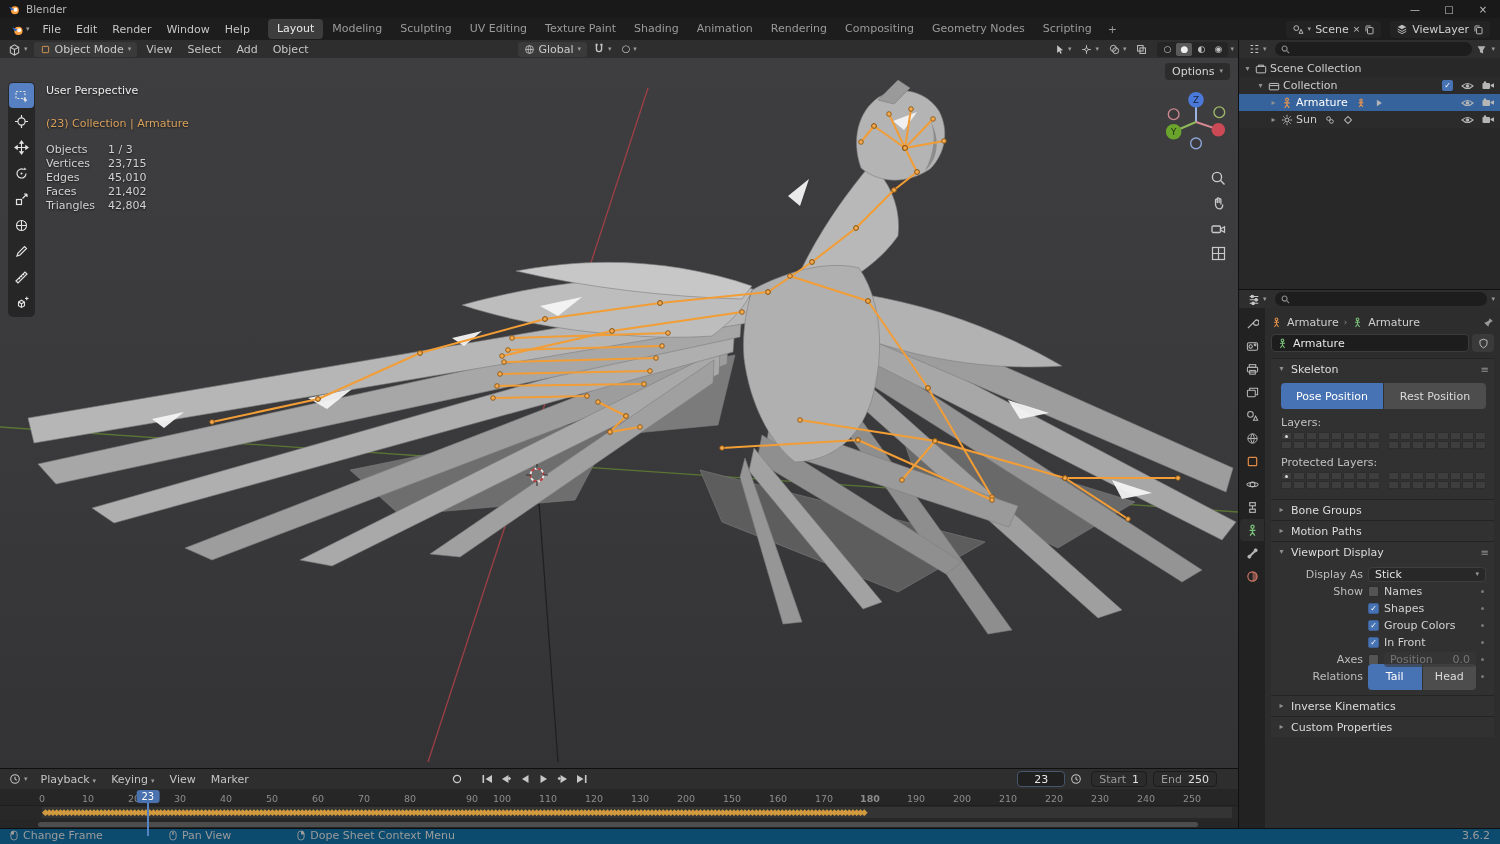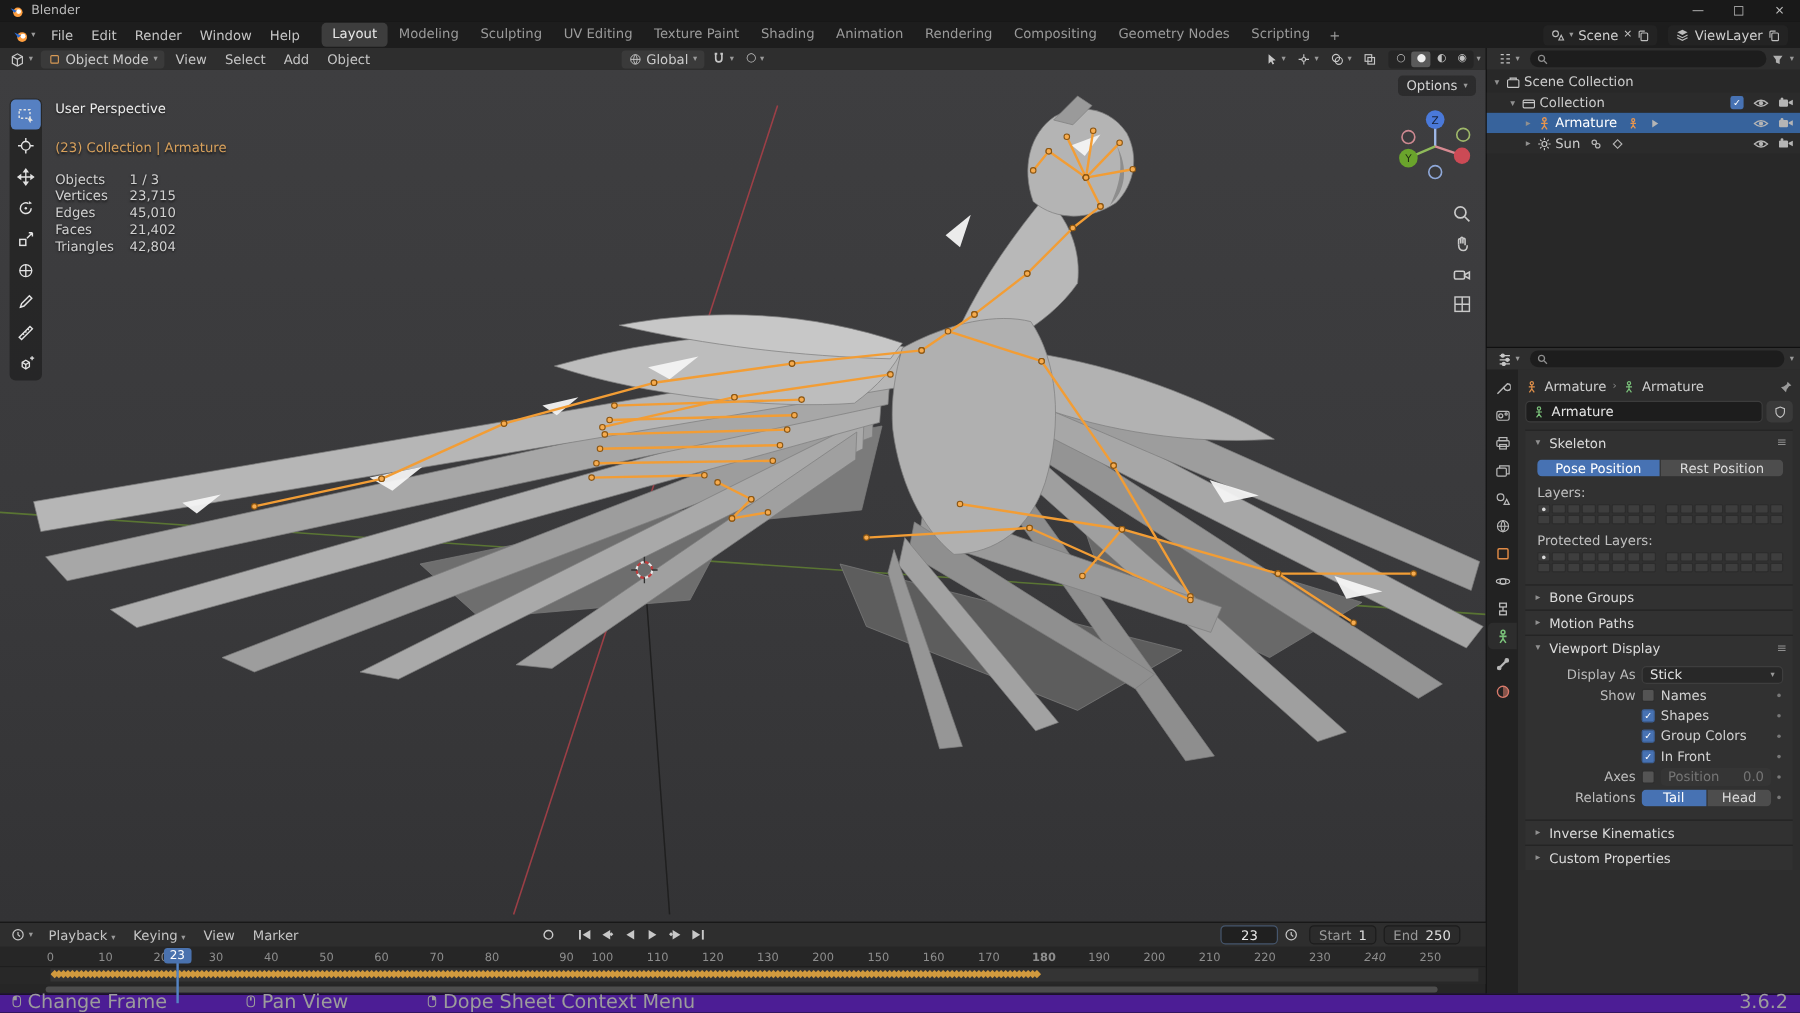--- a/index.html
+++ b/index.html
@@ -65,21 +65,21 @@
 .tick{position:absolute;bottom:1px;transform:translateX(-50%);color:#8d8d8d;font-size:9.5px}
 .cf-marker{position:absolute;top:0;width:0;z-index:5}
 .cf-line{position:absolute;left:-0.75px;top:13px;width:1.5px;height:34px;background:#5584c4}
 .cf-badge{position:absolute;transform:translateX(-50%);top:1px;background:#4a72ae;color:#fff;border-radius:3px;padding:0 5px;height:13px;display:flex;align-items:center;font-size:10px}
 .tl-strip{height:14px;background:#282828;position:relative;overflow:hidden}
 .kf-band{position:absolute;top:1px;height:11px;background:#343434;right:6px;overflow:hidden}
 .kf-diamonds{color:#d19a3e;font-size:9px;letter-spacing:-3.2px;line-height:11px;white-space:nowrap}
 .tl-scroll{height:8px;position:relative}
 .tl-thumb{position:absolute;left:38px;right:40px;top:1.5px;height:5px;background:#4d4d4d;border-radius:2.5px}
 
-.statusbar{height:16px;background:#4c1d95;border-top:1px solid #101010;display:flex;align-items:flex-end;padding:0 10px;color:#9c9c9c;font-size:16px;flex:0 0 16px}
+.statusbar{height:16px;background:#0c4a6e;border-top:1px solid #101010;display:flex;align-items:flex-start;padding:0 10px;color:#9c9c9c;font-size:11px;flex:0 0 16px}
 .sb-item{display:flex;align-items:center;gap:5px;margin-right:66px;white-space:nowrap}
 
 .outliner{height:249px;background:#282828;display:flex;flex-direction:column}
 .ed-header{height:18px;background:#2e2e2e;display:flex;align-items:center;gap:4px;padding:0 5px;flex:0 0 18px}
 .search{flex:1;height:14px;background:#1d1d1d;border-radius:7px;display:flex;align-items:center;gap:4px;padding:0 6px}
 .ol-body{padding-top:2px}
 .ol-row{height:17px;display:flex;align-items:center;gap:3px;padding-right:5px}
 .ol-row:nth-child(even){background:#2b2b2b}
 .ol-row.selected{background:#37639c}
 .ol-row.selected .ol-label{color:#fff}
@@ -96,21 +96,21 @@
 .props-content{flex:1;padding:4px 6px 0 6px;overflow:hidden}
 .crumb{height:20px;display:flex;align-items:center;gap:5px;color:#cfcfcf}
 .crumb .sep{color:#8a8a8a;font-size:9px}
 .name-row{display:flex;align-items:center;gap:3px;margin:2px 0 6px}
 .name-field{flex:1;height:18px;background:#1d1d1d;border:1px solid #3c3c3c;border-radius:4px;display:flex;align-items:center;gap:5px;padding:0 5px;color:#e6e6e6}
 .sq-btn{width:22px;height:18px;background:#3a3a3a;border-radius:4px;display:flex;align-items:center;justify-content:center}
 .panel{border-top:1px solid #242424;background:#313131}
 .panel-header{height:20px;display:flex;align-items:center;gap:5px;padding:0 6px;color:#dcdcdc}
 .grip{margin-left:auto;color:#8f8f8f;font-size:10px;letter-spacing:-1px}
 .panel-body{padding:4px 8px 10px 10px}
-.seg{display:flex;height:14px;border-radius:4px;overflow:hidden;gap:1px}
+.seg{display:flex;height:26px;border-radius:4px;overflow:hidden;gap:1px}
 .seg>div{flex:1;display:flex;align-items:center;justify-content:center;background:#4d4d4d;color:#dcdcdc}
 .seg>div.on{background:#4772b3;color:#fff}
 .sec-label{color:#c0c0c0;margin:7px 0 3px}
 .layer-grid{display:grid;grid-template-columns:repeat(8,1fr) 6px repeat(8,1fr);grid-auto-rows:8px;gap:1px;width:100%}
 .lg-cell{background:#3e3e3e;border:1px solid #2c2c2c;border-radius:1.5px;position:relative}
 .lg-cell.dot::after{content:"";position:absolute;inset:0;margin:auto;width:3px;height:3px;border-radius:50%;background:#d8d8d8}
 .lg-gap{background:transparent;border:none}
 .prop-row{display:flex;align-items:center;height:17px;gap:5px}
 .prop-label{width:82px;flex:0 0 82px;text-align:right;color:#bdbdbd;white-space:nowrap}
 .dropdown{flex:1;height:15px;background:#282828;border:1px solid #3e3e3e;border-radius:4px;display:flex;align-items:center;padding:0 6px;gap:4px;color:#e2e2e2}
@@ -635,21 +635,21 @@
             <div class="tick" style="left: 686px;">200</div>
             <div class="tick" style="left: 732px;">150</div>
             <div class="tick" style="left: 778px;">160</div>
             <div class="tick" style="left: 824px;">170</div>
             <div class="tick" style="left: 870px; font-weight: bold;">180</div>
             <div class="tick" style="left: 916px;">190</div>
             <div class="tick" style="left: 962px;">200</div>
             <div class="tick" style="left: 1008px;">210</div>
             <div class="tick" style="left: 1054px;">220</div>
             <div class="tick" style="left: 1100px;">230</div>
-            <div class="tick" style="left: 1146px; font-style: italic;">240</div>
+            <div class="tick" style="left: 1146px;">240</div>
             <div class="tick" style="left: 1192px;">250</div>
           </div>
         <div class="tl-strip">
           <div class="kf-band" style="left: 42px;">
             <div class="kf-diamonds">◆◆◆◆◆◆◆◆◆◆◆◆◆◆◆◆◆◆◆◆◆◆◆◆◆◆◆◆◆◆◆◆◆◆◆◆◆◆◆◆◆◆◆◆◆◆◆◆◆◆◆◆◆◆◆◆◆◆◆◆◆◆◆◆◆◆◆◆◆◆◆◆◆◆◆◆◆◆◆◆◆◆◆◆◆◆◆◆◆◆◆◆◆◆◆◆◆◆◆◆◆◆◆◆◆◆◆◆◆◆◆◆◆◆◆◆◆◆◆◆◆◆◆◆◆◆◆◆◆◆◆◆◆◆◆◆◆◆◆◆◆◆◆◆◆◆◆◆◆◆◆◆◆◆◆◆◆◆◆◆◆◆◆◆◆◆◆◆◆◆◆◆◆◆◆◆◆◆◆◆◆◆◆◆◆◆◆◆◆◆◆◆◆◆◆◆◆◆◆◆◆◆◆◆◆◆◆◆◆◆◆◆◆◆◆◆◆◆◆◆◆</div>
           </div>
         </div>
         <div class="tl-scroll">
           <div class="tl-thumb"></div>
         </div>

